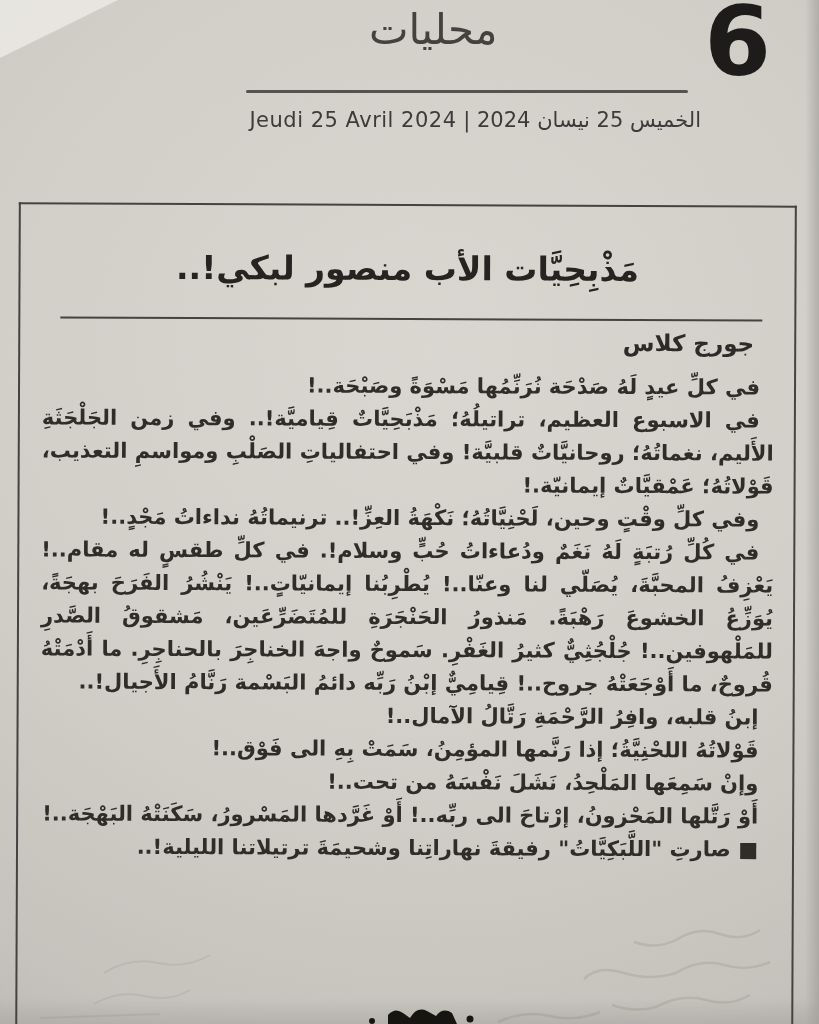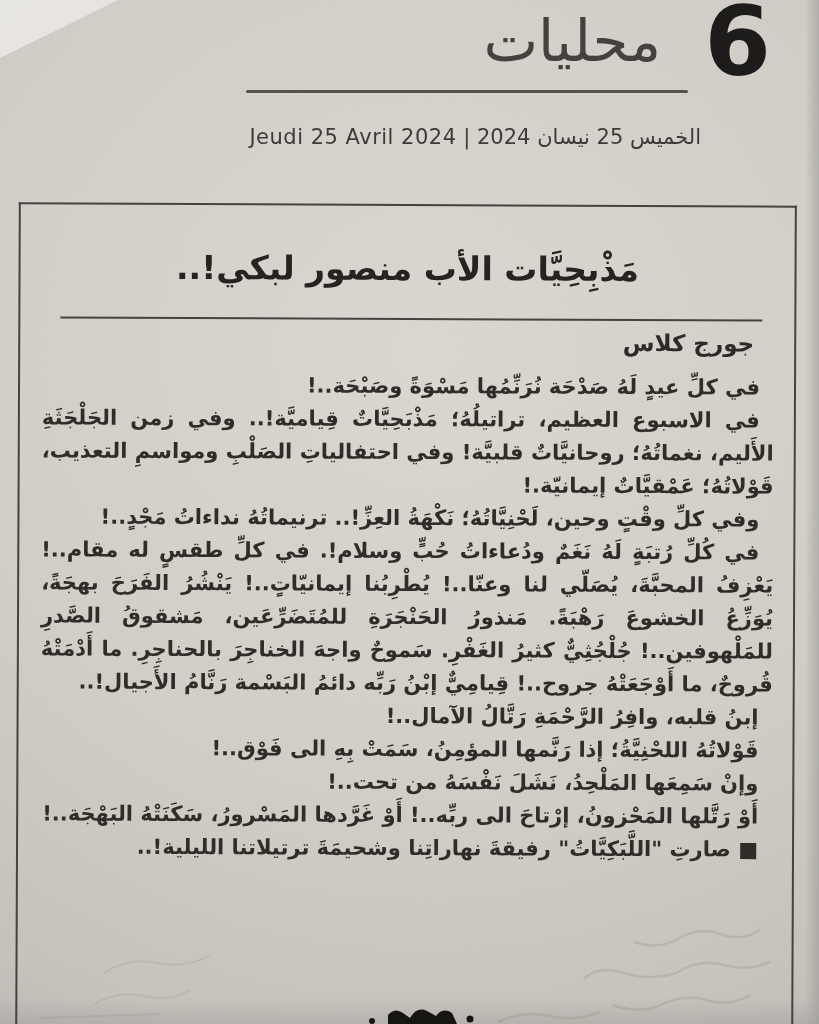--- a/index.html
+++ b/index.html
@@ -26,30 +26,30 @@
   }
 
   
   .masthead{position:absolute;top:0;left:0;width:100%;direction:rtl;}
   .page-number{
     position:absolute;top:-6px;right:50px;
     font-size:96px;font-weight:700;color:#1d1c1a;
     letter-spacing:-2px;line-height:1;
   }
   .section-title{
-    position:absolute;top:2px;right:158px;width:282px;
-    font-size:58px;font-weight:400;color:#44423e;
-    text-align:right;line-height:1.35;
+    position:absolute;top:2px;right:168px;width:282px;
+    font-size:42px;font-weight:400;color:#44423e;
+    text-align:left;line-height:1.35;
   }
   .section-underline{
     position:absolute;top:90px;left:246px;width:442px;height:3px;
     background:#55534e;border-radius:2px;
   }
   .date-line{
-    position:absolute;top:125px;right:118px;width:460px;
+    position:absolute;top:108px;right:118px;width:460px;
     font-size:21px;color:#3d3b38;direction:rtl;text-align:right;
     letter-spacing:.5px;white-space:nowrap;
   }
 
   
   .article-box{
     position:absolute;left:17px;top:204px;width:778px;height:840px;
     border:2px solid #45433f;border-bottom:none;
     box-sizing:border-box;padding:0 18px;
     transform:rotate(0.25deg);

